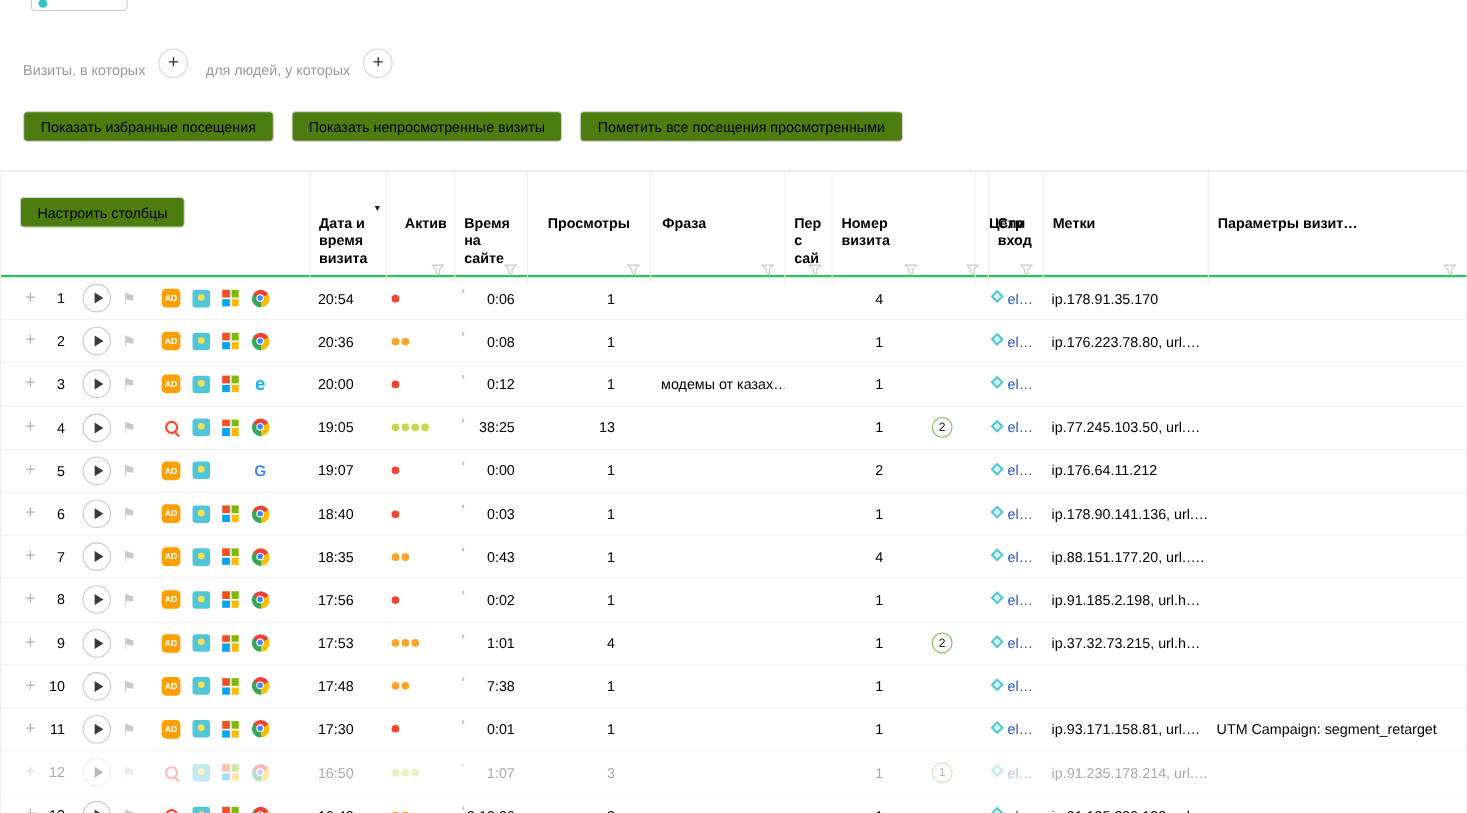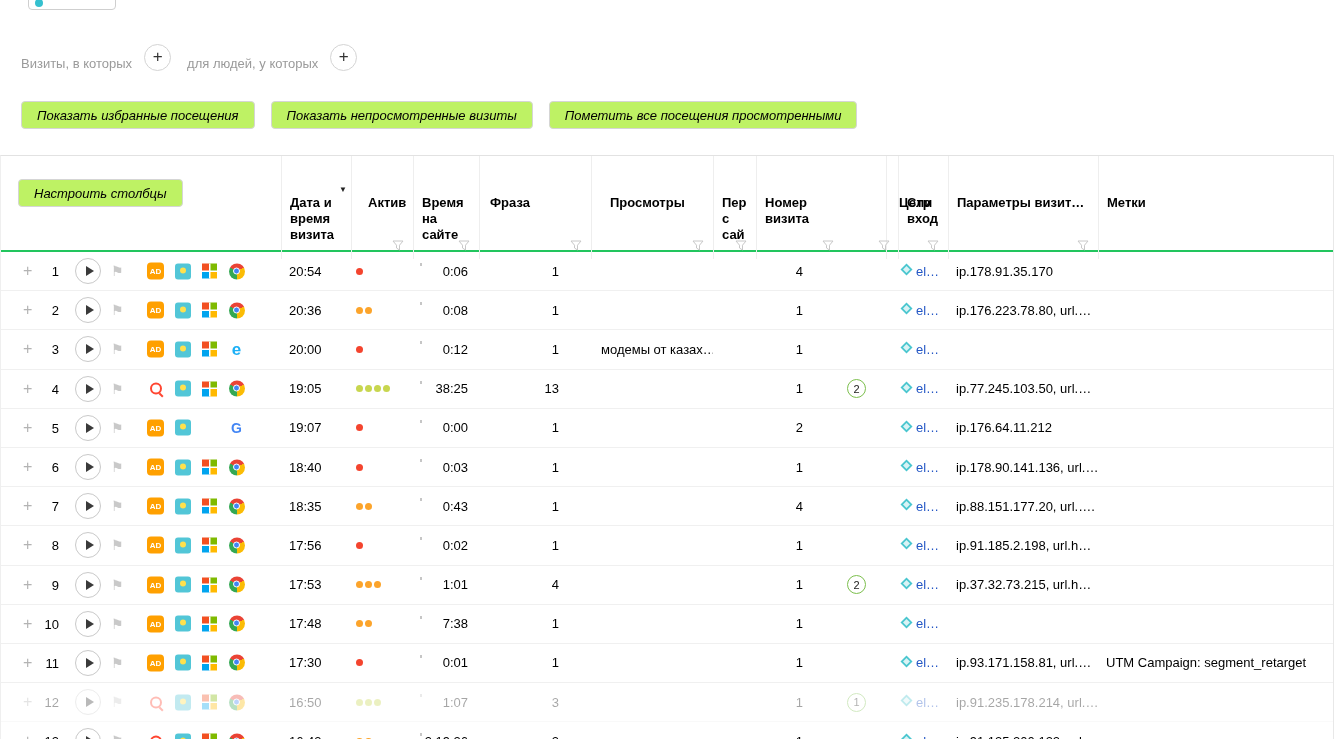--- a/index.html
+++ b/index.html
@@ -29,24 +29,23 @@
     width: 27px; height: 27px; border-radius: 50%; border: 1px solid #d4d4d4;
     background: #fff; color: #333; font-size: 17px; font-weight: 400;
     display: inline-flex; align-items: center; justify-content: center;
     cursor: pointer; margin: 0 16px 0 12px; line-height: 1; padding-bottom: 2px;
     font-family: "Liberation Sans", sans-serif;
   }
 
   
   .actions-row { position: absolute; left: 21px; top: 101px; display: flex; gap: 16px; }
   .btn {
-    height: 28px; border: 1px solid #d5d5d5; border-radius: 4px; background: #bef264;
+    height: 28px; border: 1px solid #d5d5d5; border-radius: 4px; background: #4d7c0f;
     font-size: 13px; padding: 0 15px; cursor: pointer; color: #000;
     font-family: "Liberation Sans", sans-serif;
-    font-style: italic;
   }
 
   
   .table {
     position: absolute; left: 0; top: 155px; width: 1334px;
     border-top: 1px solid #e2e2e2; border-left: 1px solid #efefef; border-right: 1px solid #e8e8e8;
     background: #fff;
   }
   .thead, .trow {
     display: grid;
@@ -176,28 +175,28 @@
             </svg></span>
       </div>
       <div class="cell hpad">
         <span>Время
 на
 сайте</span>
         <span class="funnel"><svg width="12" height="11" viewBox="0 0 12 11">
               <path d="M1 1h10L7.5 5.2V10l-3-2V5.2L1 1z" fill="none" stroke="#c8c8c8" stroke-width="1"></path>
             </svg></span>
       </div>
-      <div class="cell hpad-phrase">
-        <span>Фраза</span>
+      <div class="cell hpad-views">
+        <span>Просмотры</span>
         <span class="funnel"><svg width="12" height="11" viewBox="0 0 12 11">
               <path d="M1 1h10L7.5 5.2V10l-3-2V5.2L1 1z" fill="none" stroke="#c8c8c8" stroke-width="1"></path>
             </svg></span>
       </div>
-      <div class="cell hpad-views">
-        <span>Просмотры</span>
+      <div class="cell hpad-phrase">
+        <span>Фраза</span>
         <span class="funnel"><svg width="12" height="11" viewBox="0 0 12 11">
               <path d="M1 1h10L7.5 5.2V10l-3-2V5.2L1 1z" fill="none" stroke="#c8c8c8" stroke-width="1"></path>
             </svg></span>
       </div>
       <div class="cell hpad">
         <span>Пер
 с
 сай</span>
         <span class="funnel"><svg width="12" height="11" viewBox="0 0 12 11">
               <path d="M1 1h10L7.5 5.2V10l-3-2V5.2L1 1z" fill="none" stroke="#c8c8c8" stroke-width="1"></path>
@@ -217,28 +216,28 @@
             </svg></span>
       </div>
       <div class="cell hpad">
         <span>Стр
 вход</span>
         <span class="funnel"><svg width="12" height="11" viewBox="0 0 12 11">
               <path d="M1 1h10L7.5 5.2V10l-3-2V5.2L1 1z" fill="none" stroke="#c8c8c8" stroke-width="1"></path>
             </svg></span>
       </div>
       <div class="cell hpad">
+        <span>Метки</span>
+      </div>
+      <div class="cell hpad">
         <span>Параметры визит…</span>
         <span class="funnel"><svg width="12" height="11" viewBox="0 0 12 11">
               <path d="M1 1h10L7.5 5.2V10l-3-2V5.2L1 1z" fill="none" stroke="#c8c8c8" stroke-width="1"></path>
             </svg></span>
       </div>
-      <div class="cell hpad">
-        <span>Метки</span>
-      </div>
     </div>
     <div class="tbody">
         <div class="trow">
     <div class="cell c-control">
       <span class="row-plus">+</span>
       <span class="row-num">1</span>
       <button class="play-btn">
               <span class="play-tri"></span>
             </button>
       <span class="flag">⚑</span>

